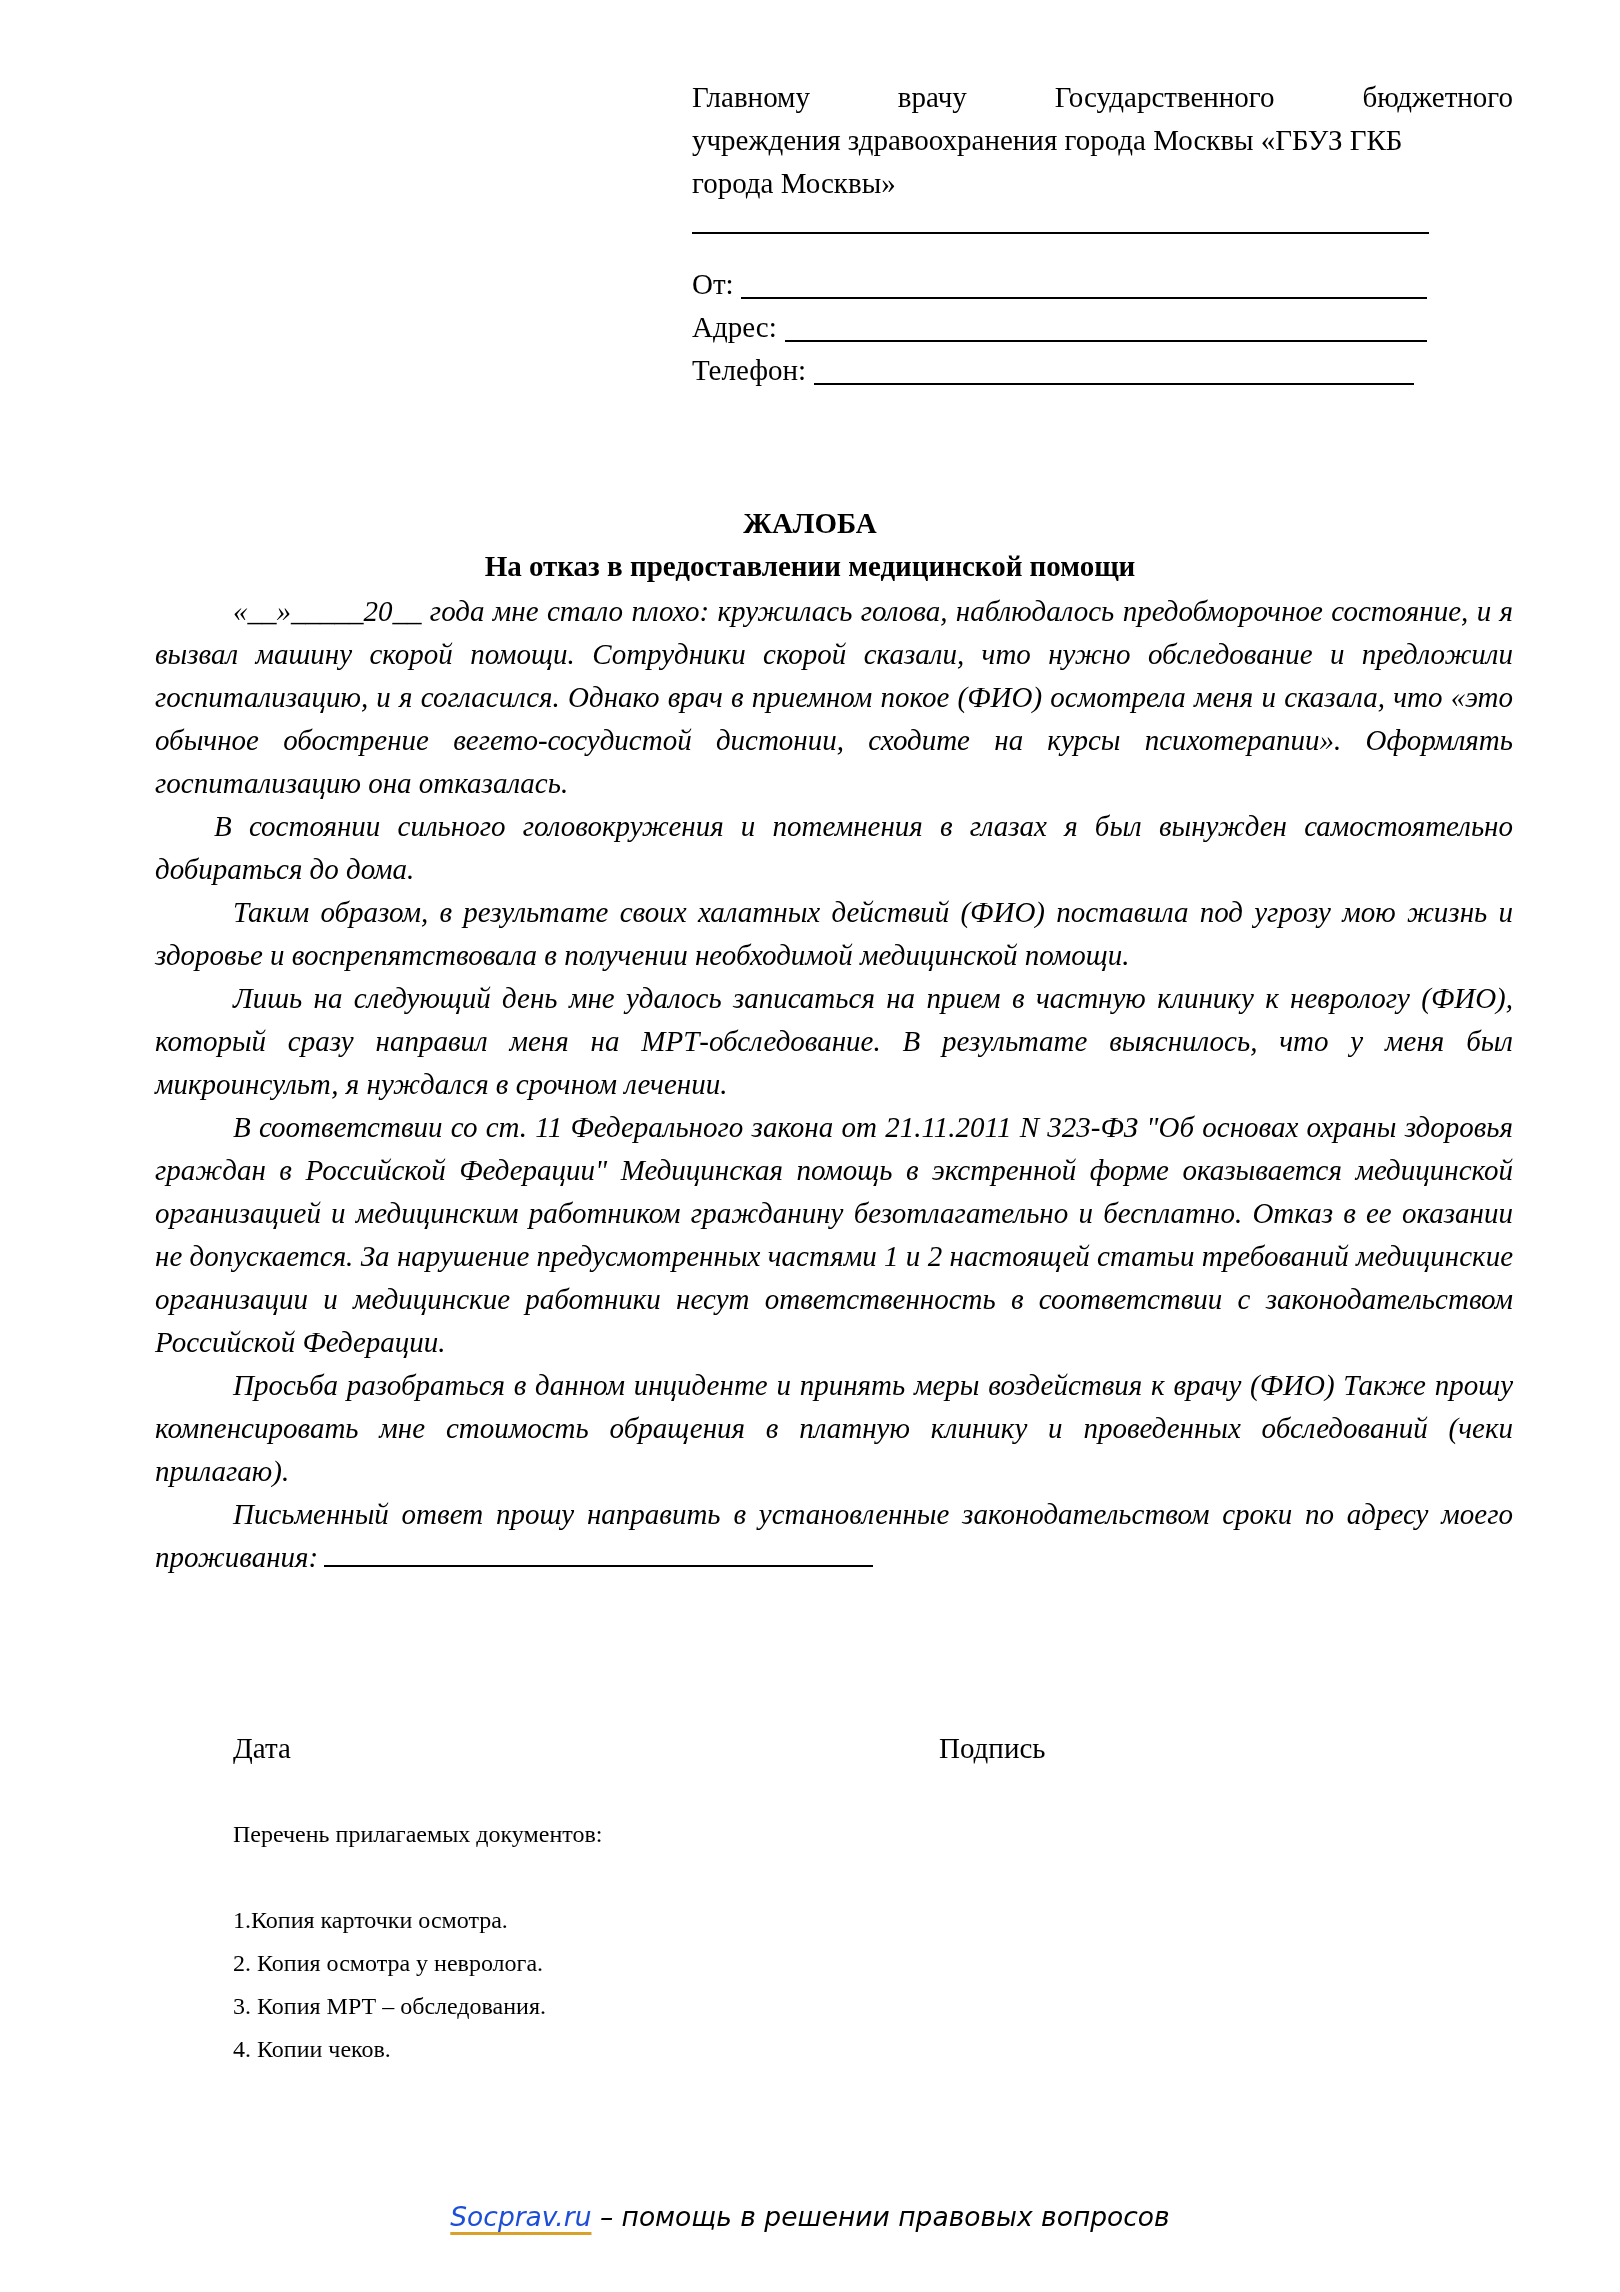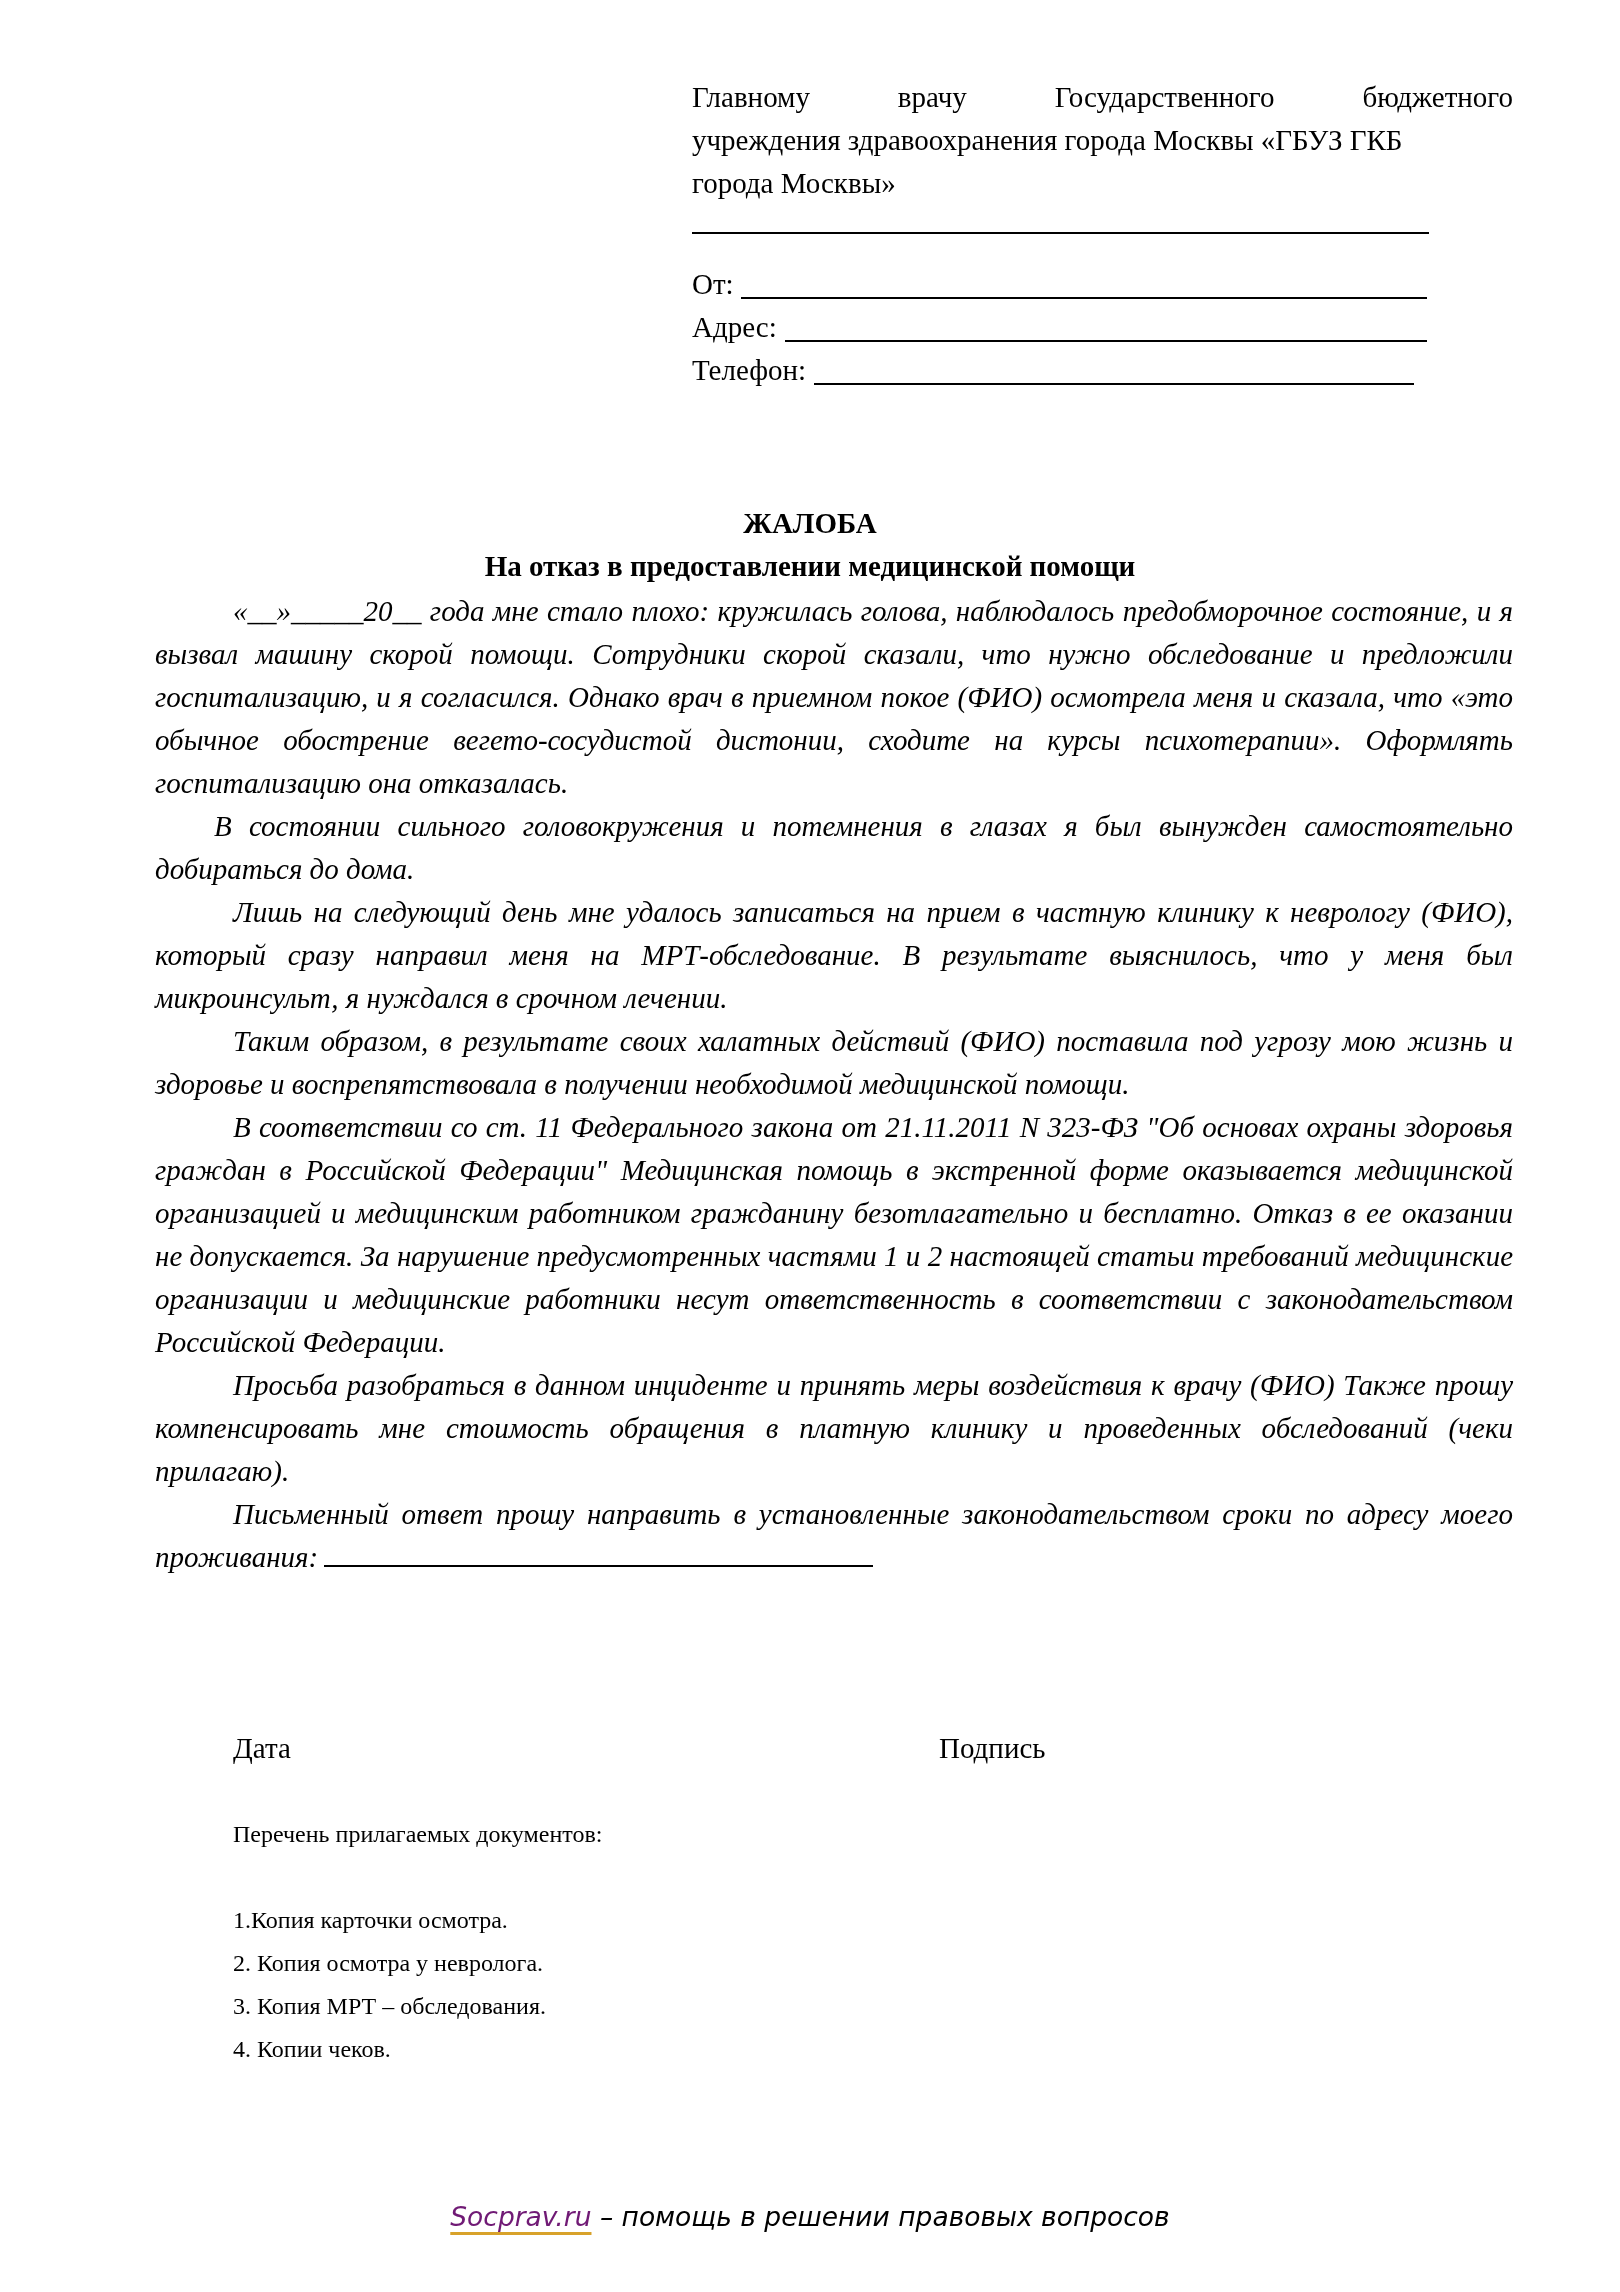--- a/index.html
+++ b/index.html
@@ -33,21 +33,21 @@
     .inline-blank { display: inline-block; width: 549px; border-bottom: 2px solid #000; height: 25.5px; vertical-align: baseline; margin-left: 5.9px; }
     .sign-row { position: absolute; top: 1727px; left: 233px; width: 882px; font-size: 29px; line-height: 43px; }
     .sign-row .date { position: absolute; left: 0; }
     .sign-row .sig { position: absolute; left: 706px; }
     .attachments { position: absolute; left: 233px; top: 1813px; font-size: 24px; line-height: 43px; }
     .attachments ol { list-style: none; margin: 43px 0 0 0; padding: 0; }
     .footer {
       position: absolute; left: 0; width: 1620px; top: 2201px; text-align: center;
       font-family: "DejaVu Sans", "Liberation Sans", sans-serif; font-style: italic; font-size: 26.5px;
     }
-    .footer .site { color: #701a75; text-decoration: underline; text-decoration-color: #d8a22a; text-decoration-thickness: 2.9px; text-underline-offset: 5.9px; }
+    .footer .site { color: #1d4ed8; text-decoration: underline; text-decoration-color: #d8a22a; text-decoration-thickness: 2.9px; text-underline-offset: 5.9px; }
   </style>
 </head>
 <body>
 
 <div class="page">
 
   <div class="addressee">
     <div class="line1">Главному врачу Государственного бюджетного</div>
     <div>учреждения здравоохранения города Москвы «ГБУЗ ГКБ</div>
     <div>города Москвы»</div>
@@ -70,22 +70,22 @@
   </div>
 
   <div class="title-block">
     <div>ЖАЛОБА</div>
     <div>На отказ в предоставлении медицинской помощи</div>
   </div>
 
   <div class="body">
     <p>«__»_____20__ года мне стало плохо: кружилась голова, наблюдалось предобморочное состояние, и я вызвал машину скорой помощи. Сотрудники скорой сказали, что нужно обследование и предложили госпитализацию, и я согласился. Однако врач в приемном покое (ФИО) осмотрела меня и сказала, что «это обычное обострение вегето-сосудистой дистонии, сходите на курсы психотерапии». Оформлять госпитализацию она отказалась.</p>
     <p class="small-indent">В состоянии сильного головокружения и потемнения в глазах я был вынужден самостоятельно добираться до дома.</p>
+    <p>Таким образом, в результате своих халатных действий (ФИО) поставила под угрозу мою жизнь и здоровье и воспрепятствовала в получении необходимой медицинской помощи.</p>
     <p>Лишь на следующий день мне удалось записаться на прием в частную клинику к неврологу (ФИО), который сразу направил меня на МРТ-обследование. В результате выяснилось, что у меня был микроинсульт, я нуждался в срочном лечении.</p>
-    <p>Таким образом, в результате своих халатных действий (ФИО) поставила под угрозу мою жизнь и здоровье и воспрепятствовала в получении необходимой медицинской помощи.</p>
     <p>В соответствии со ст. 11 Федерального закона от 21.11.2011 N 323-ФЗ "Об основах охраны здоровья граждан в Российской Федерации" Медицинская помощь в экстренной форме оказывается медицинской организацией и медицинским работником гражданину безотлагательно и бесплатно. Отказ в ее оказании не допускается. За нарушение предусмотренных частями 1 и 2 настоящей статьи требований медицинские организации и медицинские работники несут ответственность в соответствии с законодательством Российской Федерации.</p>
     <p>Просьба разобраться в данном инциденте и принять меры воздействия к врачу (ФИО) Также прошу компенсировать мне стоимость обращения в платную клинику и проведенных обследований (чеки прилагаю).</p>
     <p><span>Письменный ответ прошу направить в установленные законодательством сроки по адресу моего проживания:</span><span class="inline-blank"></span></p>
   </div>
 
   <div class="sign-row">
     <span class="date">Дата</span>
     <span class="sig">Подпись</span>
   </div>
 

